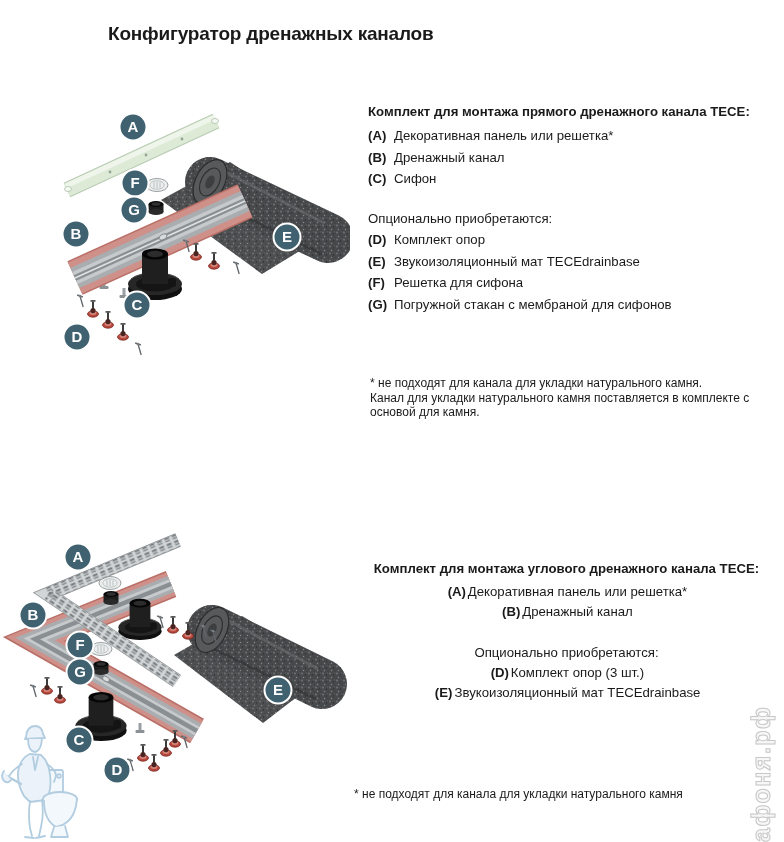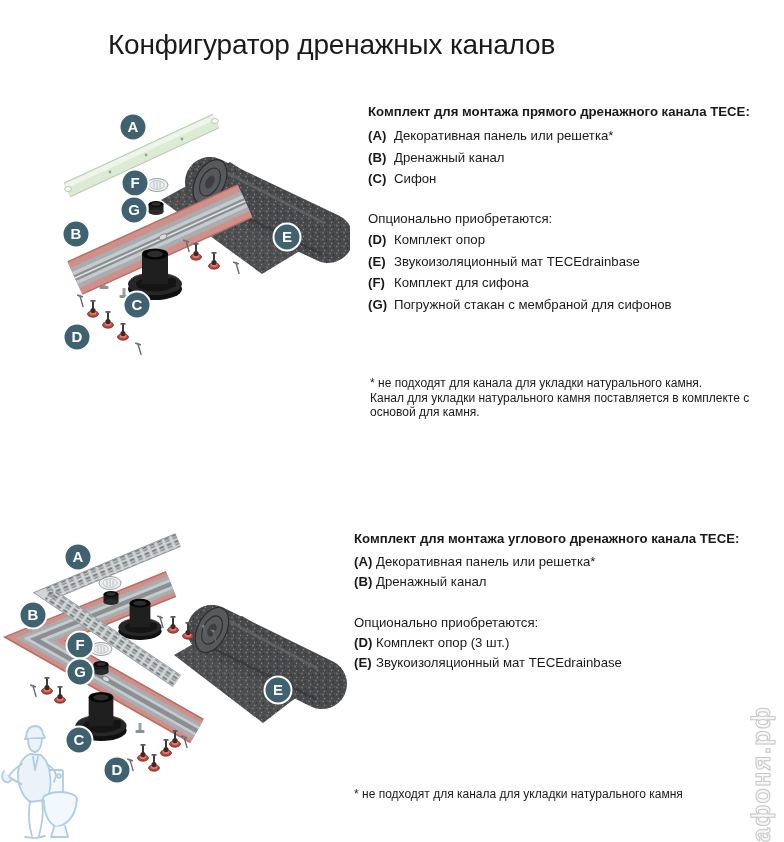--- a/index.html
+++ b/index.html
@@ -3,27 +3,27 @@
 <meta charset="utf-8">
 <style>
   html,body{margin:0;padding:0;}
   body{
     width:784px;height:842px;position:relative;overflow:hidden;
     background:#ffffff;color:#1a1a1a;
     font-family:"Liberation Sans", sans-serif;
   }
   .page-title{
     position:absolute;left:108px;top:10px;
-    font-size:28px;font-weight:400;letter-spacing:-0.2px;z-index:3;
+    font-size:19px;font-weight:700;letter-spacing:-0.2px;z-index:3;
   }
   .diagram{position:absolute;z-index:2;}
   .wm-layer{position:absolute;z-index:1;}
   .tb{position:absolute;width:425px;font-size:13.2px;z-index:3;}
   .tb1{left:368px;top:101px;}
-  .tb2{left:354px;top:528px;}
+  .tb2{left:354px;top:558px;text-align:center;}
   .kit-head{font-weight:bold;line-height:21px;margin-bottom:3px;}
   .tb1 .row{line-height:21.5px;}
   .tb2 .row{line-height:20.3px;}
   .row .key{font-weight:bold;display:inline-block;}
   .tb1 .row .key{width:26px;}
   .tb2 .row .key{width:22px;}
   .tb1 .opt-head{margin-top:18px;line-height:21.5px;}
   .tb2 .opt-head{margin-top:20px;line-height:20.3px;}
   .fn{position:absolute;font-size:12px;line-height:14.6px;width:420px;z-index:3;}
   .fn1{left:370px;top:376px;}
@@ -320,21 +320,21 @@
 </svg>
 
 <div class="tb tb1">
   <div class="kit-head">Комплект для монтажа прямого дренажного канала TECE:</div>
   <div class="row"><span class="key">(A)</span><span>Декоративная панель или решетка*</span></div>
   <div class="row"><span class="key">(B)</span><span>Дренажный канал</span></div>
   <div class="row"><span class="key">(C)</span><span>Сифон</span></div>
   <div class="opt-head">Опционально приобретаются:</div>
   <div class="row"><span class="key">(D)</span><span>Комплект опор</span></div>
   <div class="row"><span class="key">(E)</span><span>Звукоизоляционный мат TECEdrainbase</span></div>
-  <div class="row"><span class="key">(F)</span><span>Комплект для сифона</span></div>
+  <div class="row"><span class="key">(F)</span><span>Решетка для сифона</span></div>
   <div class="row"><span class="key">(G)</span><span>Погружной стакан с мембраной для сифонов</span></div>
 </div>
 
 <div class="fn fn1">
   <div>* не подходят для канала для укладки натурального камня.</div>
   <div>Канал для укладки натурального камня поставляется в комплекте с</div>
   <div>основой для камня.</div>
 </div>
 
 <div class="tb tb2">

